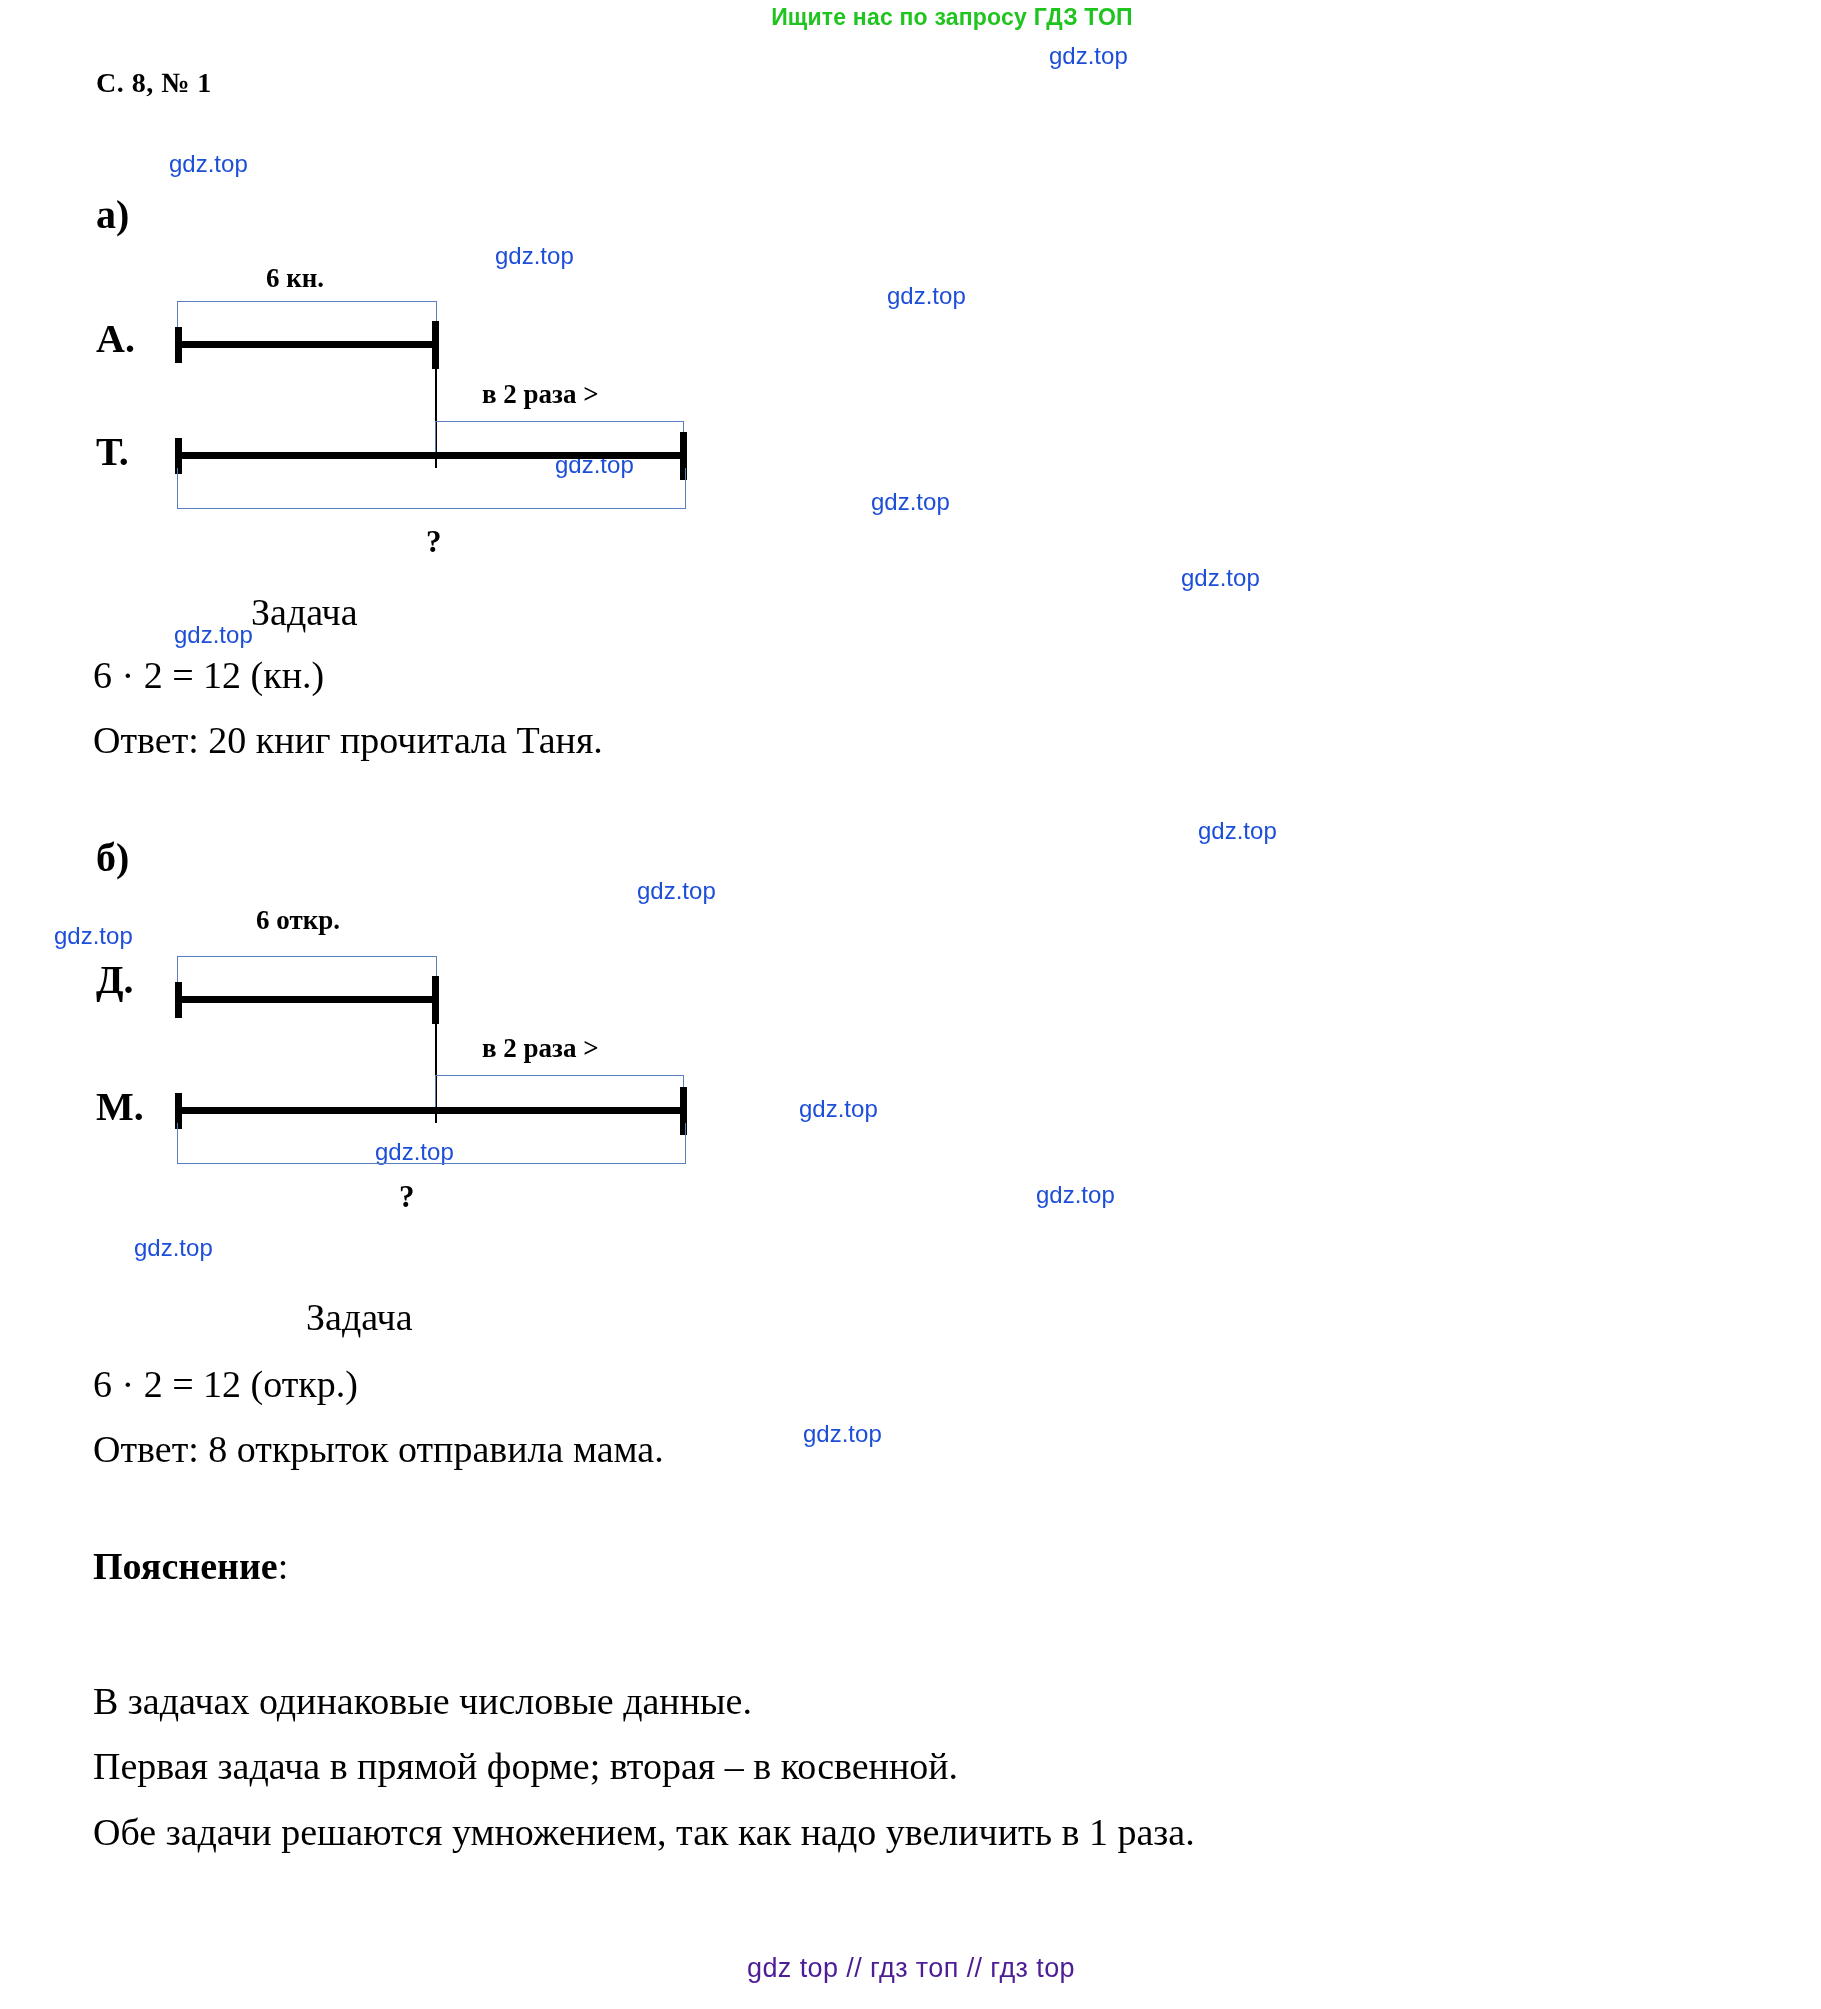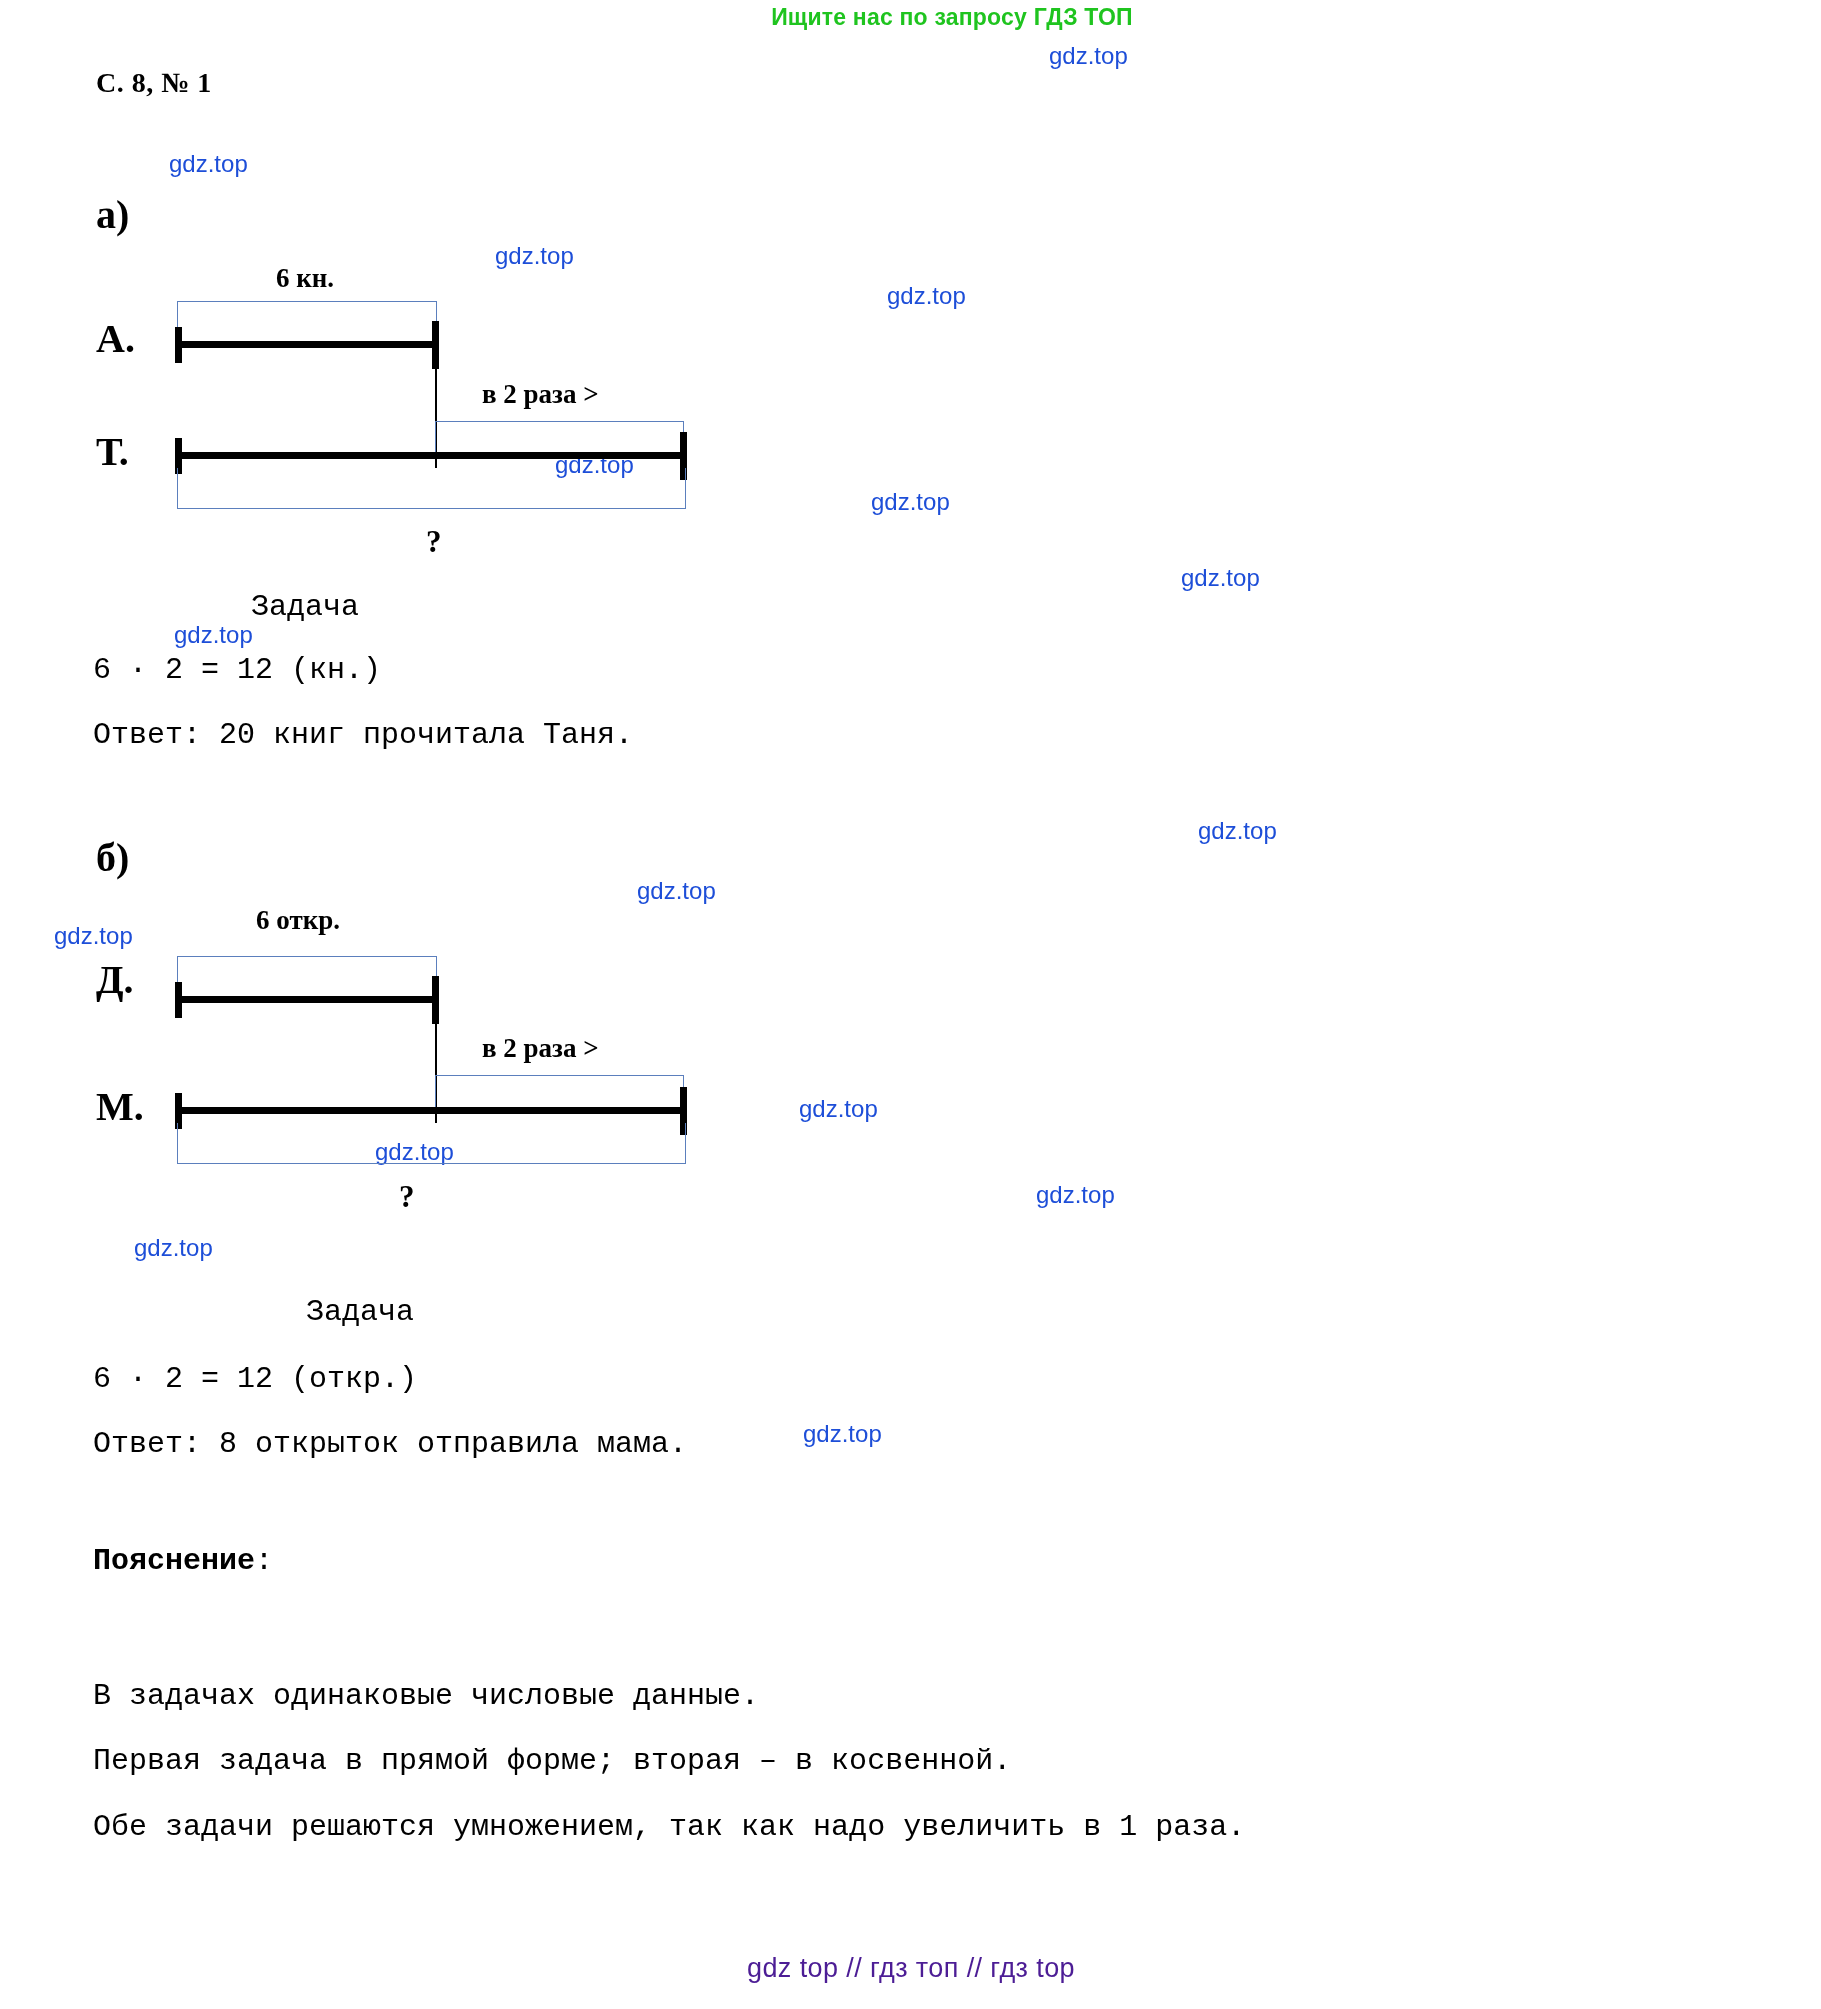--- a/index.html
+++ b/index.html
@@ -114,22 +114,22 @@
   .brace-down {
     position: absolute;
     border: 1.9px solid #5b7fbd;
     border-top: none;
     box-sizing: border-box;
   }
 
   
   .txt {
     position: absolute;
-    font-family: Liberation Mono, monospace;
-    font-size: 30px;
+    font-family: Liberation Serif, serif;
+    font-size: 38px;
     white-space: nowrap;
   }
   .txt.bold { font-weight: bold; }
 
   
   .footer {
     position: absolute;
     bottom: 25px;
     left: 0;
     width: 100%;
@@ -163,21 +163,21 @@
     <div class="wm" style="left: 134px; top: 1234px;">gdz.top</div>
     <div class="wm" style="left: 803px; top: 1420px;">gdz.top</div>
   </div>
 
 <div class="ex-title">С. 8, № 1</div>
 
 <div class="part-letter" style="left:96px; top:191px;">а)</div>
 
 <div class="diagram">
 
-  <div class="seg-label" style="left:276px; top:263px;">6 кн.</div>
+  <div class="seg-label" style="left:266px; top:263px;">6 кн.</div>
 
   <div class="row-label" style="left:96px; top:315px;">А.</div>
 
   <div class="brace-up" style="left:177px; top:301px; width:260px; height:42px;"></div>
 
   <div class="bar" style="left:178px; top:341px; width:258px;"></div>
   <div class="tick" style="left:175px; top:327px; height:36px;"></div>
   <div class="tick" style="left:432px; top:321px; height:48px;"></div>
 
   <div class="connector" style="left:435px; top:369px; height:99px;"></div>

